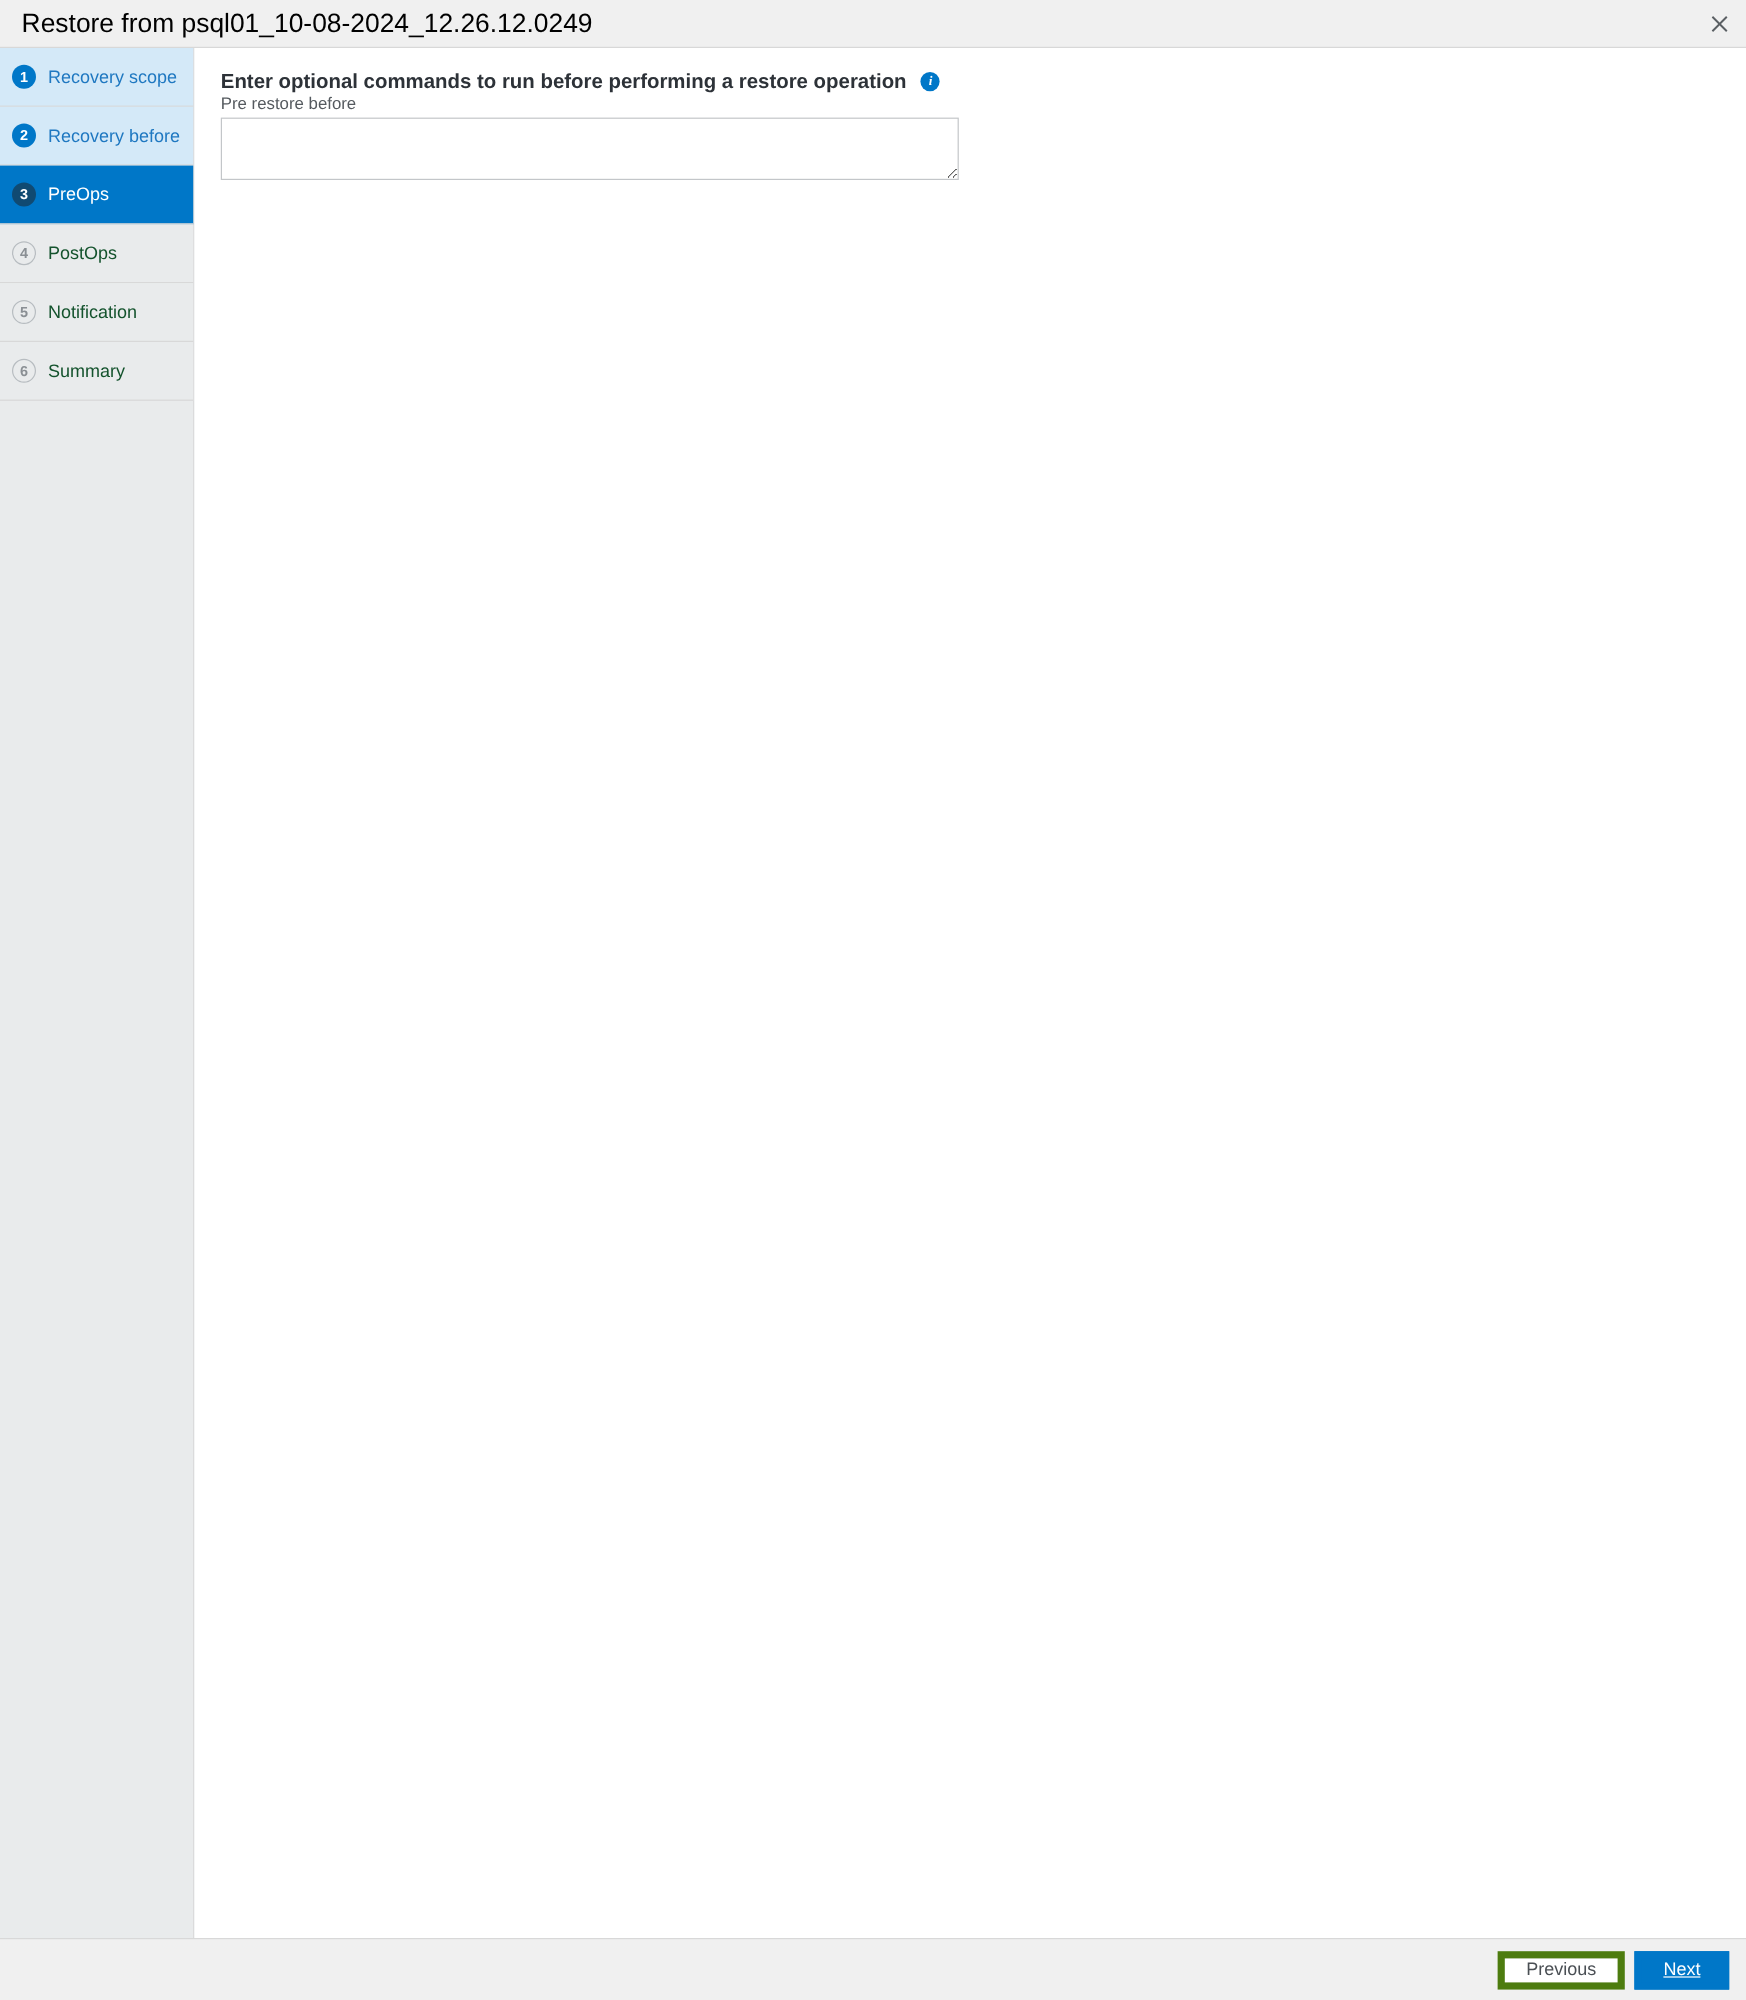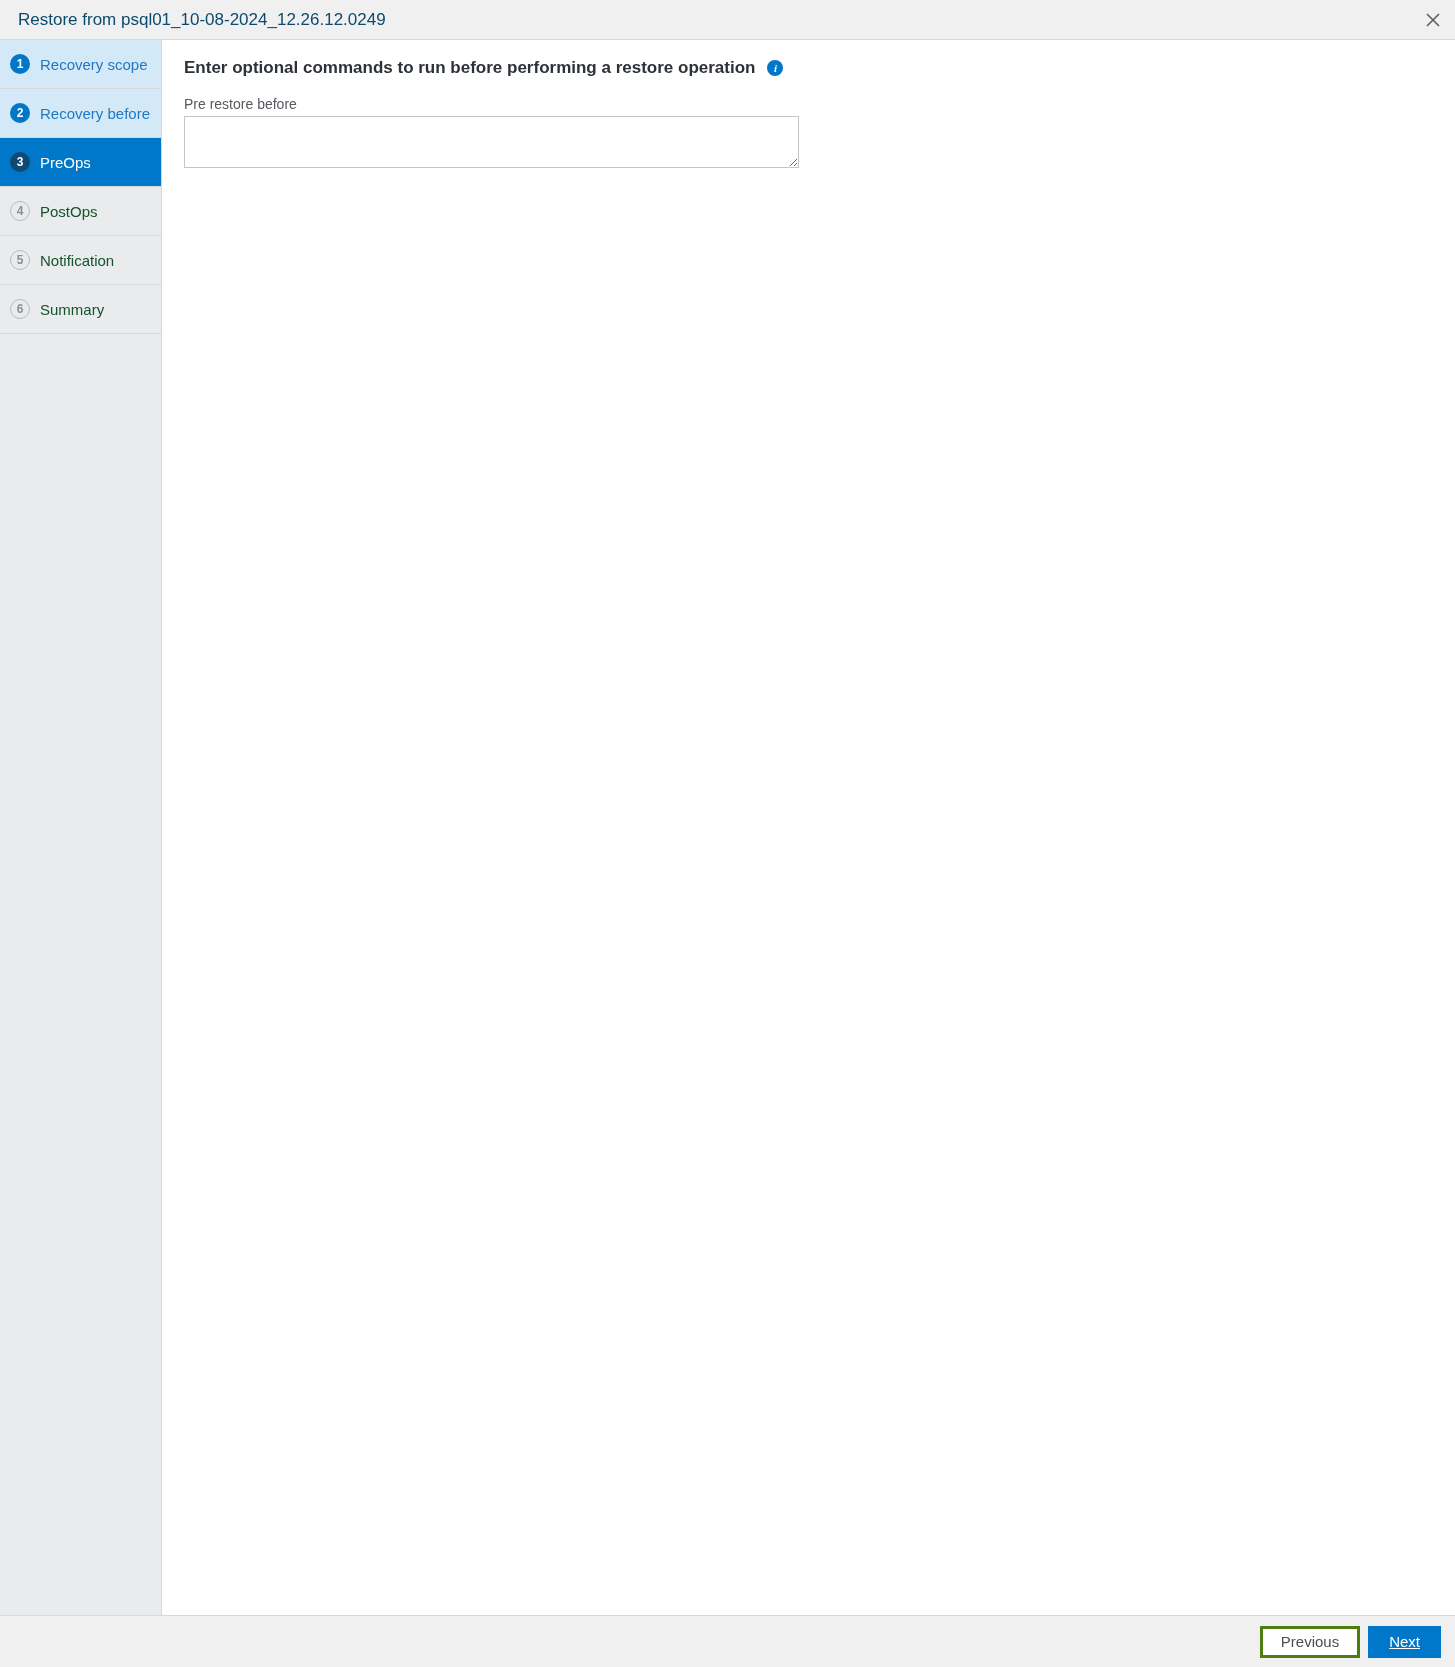--- a/index.html
+++ b/index.html
@@ -16,22 +16,22 @@
   .header {
     height: 40px;
     display: flex;
     align-items: center;
     justify-content: space-between;
     padding: 0 12px 0 18px;
     background: #f0f0f0;
     border-bottom: 1px solid #d8d8d8;
   }
   .header-title {
-    font-size: 17px;
-    color: #0c4a6e;
+    font-size: 22px;
+    color: #000000;
     font-weight: 400;
   }
   .close-btn {
     width: 20px;
     height: 20px;
     display: flex;
     align-items: center;
     justify-content: center;
     cursor: pointer;
     color: #5a5f63;
@@ -94,21 +94,20 @@
   .main {
     flex: 1;
     background: #fff;
     padding: 18px 22px;
     overflow: auto;
   }
   .main-heading {
     display: flex;
     align-items: center;
     gap: 12px;
-    margin-bottom: 18px;
   }
   .main-heading h2 {
     font-size: 17px;
     font-weight: 600;
     color: #2d3238;
   }
   .info-icon {
     width: 16px;
     height: 16px;
     border-radius: 50%;
@@ -149,21 +148,21 @@
     display: flex;
     align-items: center;
     justify-content: flex-end;
     padding: 0 14px;
     gap: 8px;
   }
   .btn {
     height: 32px;
     padding: 0 18px;
     font-size: 15px;
-    border: 3px solid #4d7c0f;
+    border: 6px solid #4d7c0f;
     cursor: pointer;
     display: flex;
     align-items: center;
     justify-content: center;
   }
   .btn-secondary { background: #fff; color: #4a4f54; }
   .btn-primary { background: #0077c8; color: #fff; border-color: #0077c8; text-decoration: underline; }
 </style>
 </head>
 <body>

